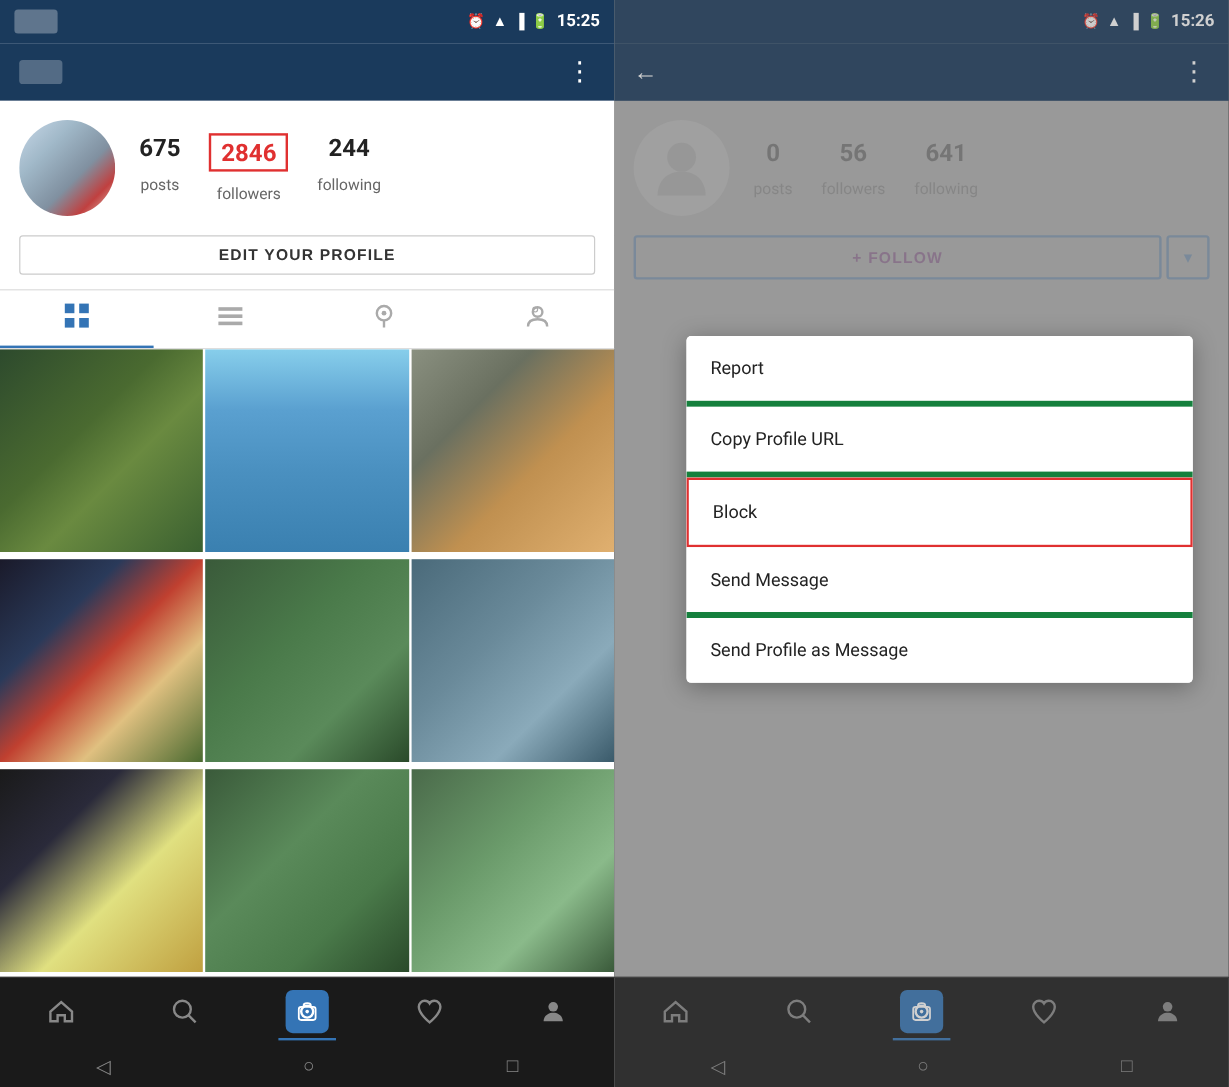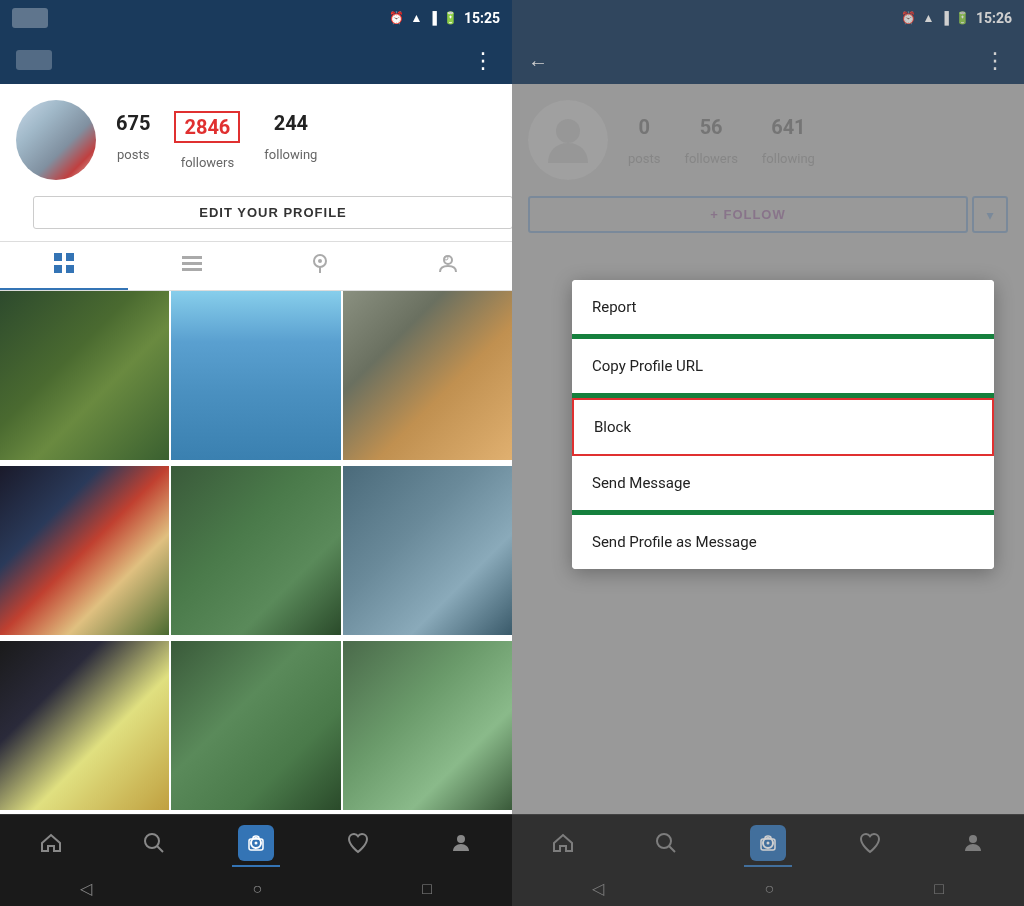--- a/index.html
+++ b/index.html
@@ -131,21 +131,20 @@
       width: 100%;
       padding: 8px;
       border: 1px solid #ccc;
       background: #fff;
       color: #333;
       font-size: 13px;
       font-weight: bold;
       letter-spacing: 1px;
       cursor: pointer;
       border-radius: 3px;
-      margin-left: 17px;
     }
 
     
     .tab-bar {
       display: flex;
       border-top: 1px solid #ddd;
       border-bottom: 1px solid #ddd;
       background: #fff;
     }
     .tab-item {

